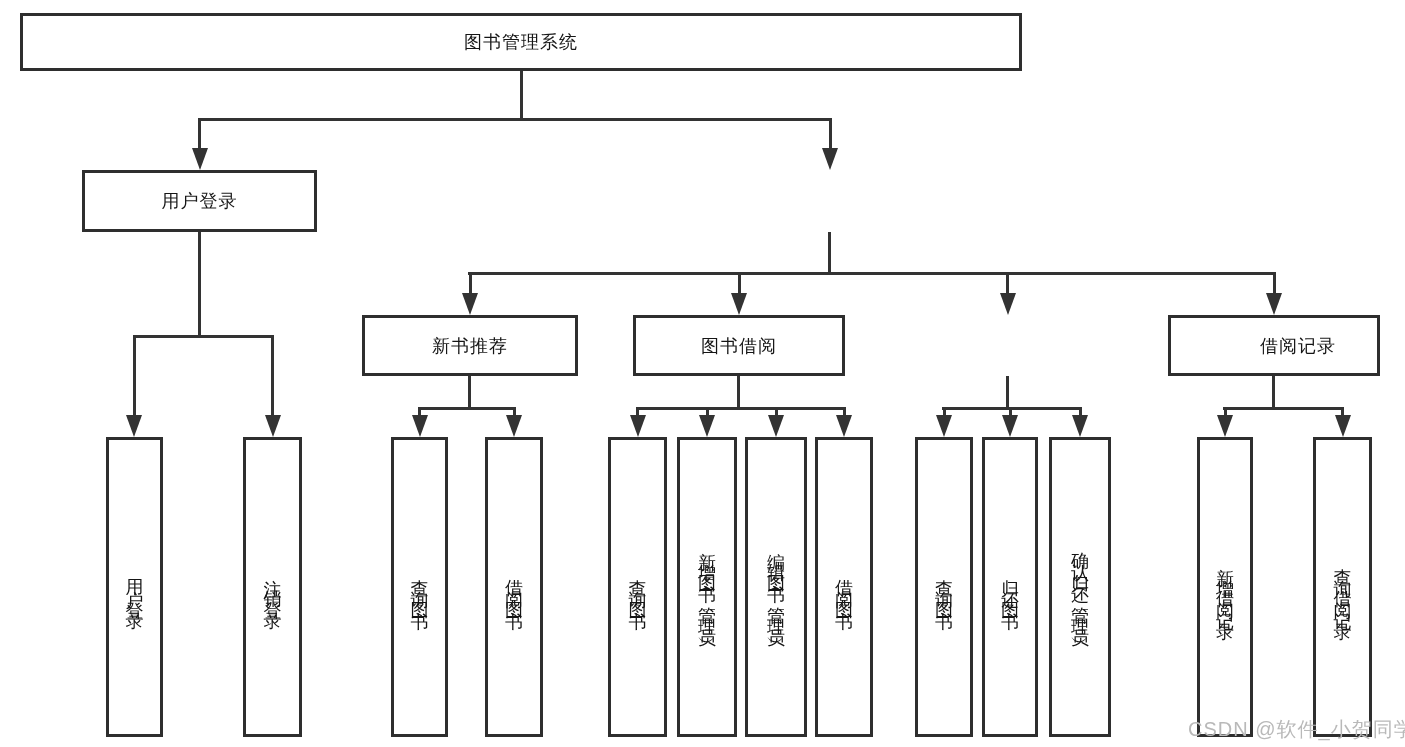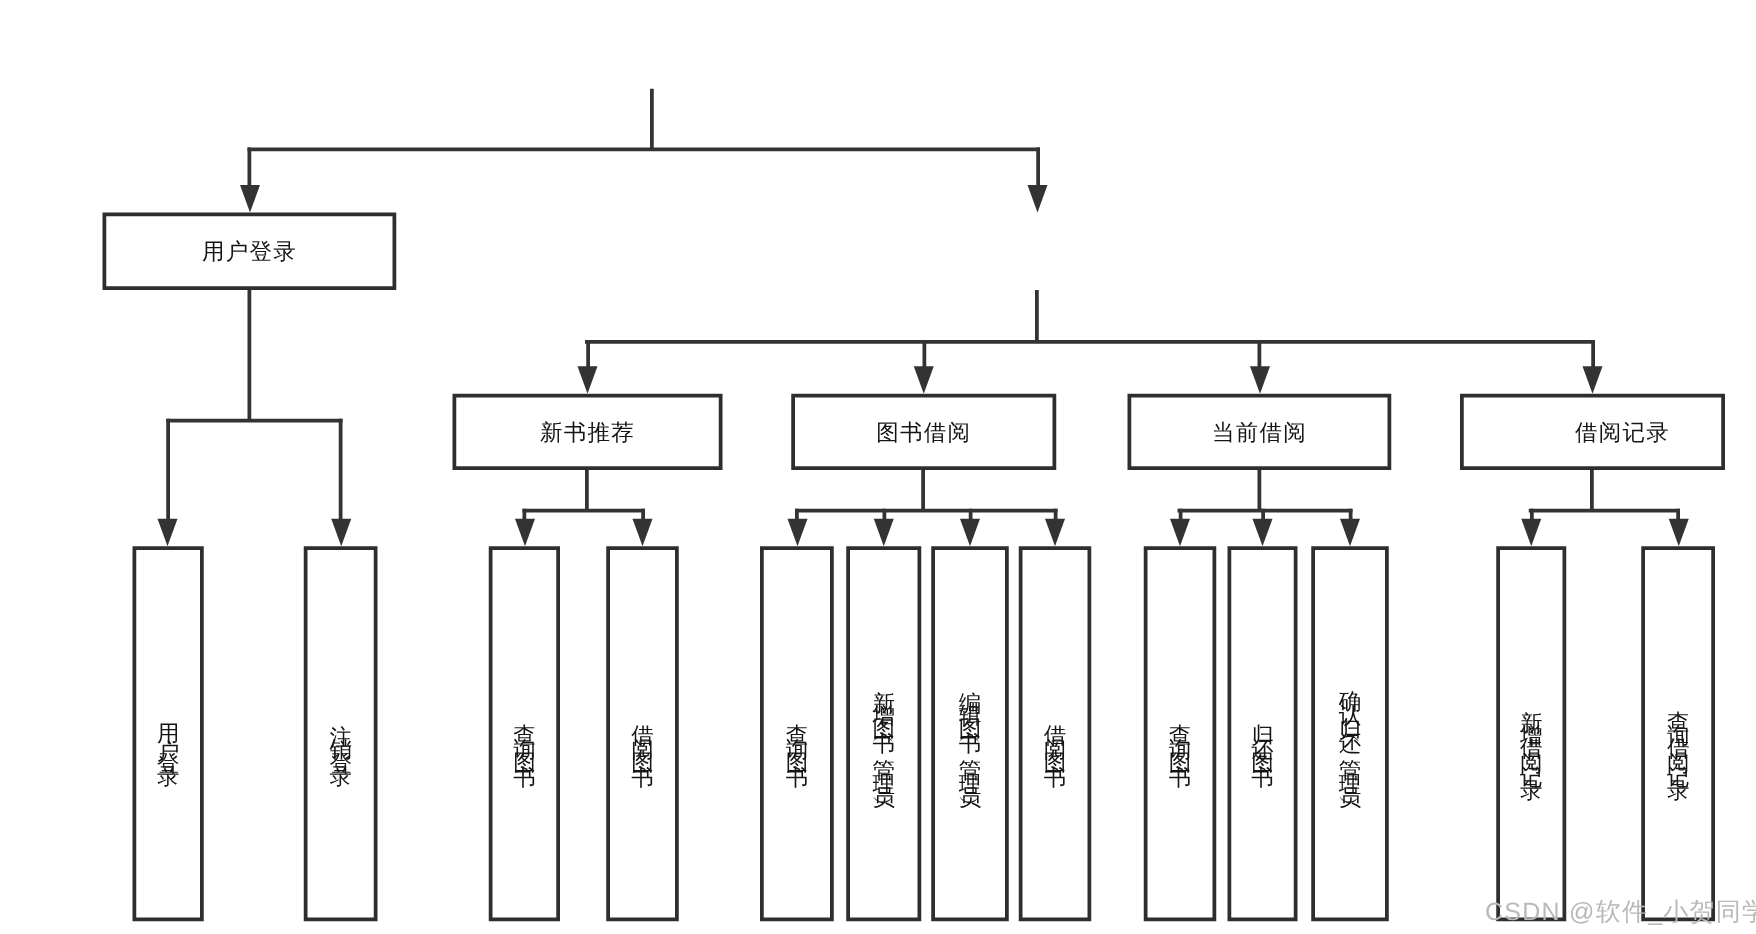--- a/index.html
+++ b/index.html
@@ -35,33 +35,33 @@
   .watermark{
     position:absolute;left:1188px;top:716px;z-index:5;
     font-size:20px;color:#b9b9b9;letter-spacing:1px;white-space:nowrap;
   }
 </style>
 </head>
 <body>
 
 <div class="stage">
 
+  <div class="hbox" style="left:20px;top:13px;width:1002px;height:58px;">
+    <span>图书管理系统</span>
+  </div>
 
   <div class="hbox" style="left:82px;top:170px;width:235px;height:62px;">
     <span>用户登录</span>
   </div>
 
   <div class="hbox" style="left:362px;top:315px;width:216px;height:61px;">
     <span>新书推荐</span>
   </div>
   <div class="hbox" style="left:633px;top:315px;width:212px;height:61px;">
     <span>图书借阅</span>
-  </div>
-  <div class="hbox" style="left:902px;top:315px;width:211px;height:61px;">
-    <span>当前借阅</span>
   </div>
   <div class="hbox" style="left:1168px;top:315px;width:212px;height:61px;padding-left:48px;">
     <span>借阅记录</span>
   </div>
 
   <div class="vbox" style="left:106px;width:57px;">
     <span>用户登录</span>
   </div>
   <div class="vbox" style="left:243px;width:59px;">
     <span>注销登录</span>

